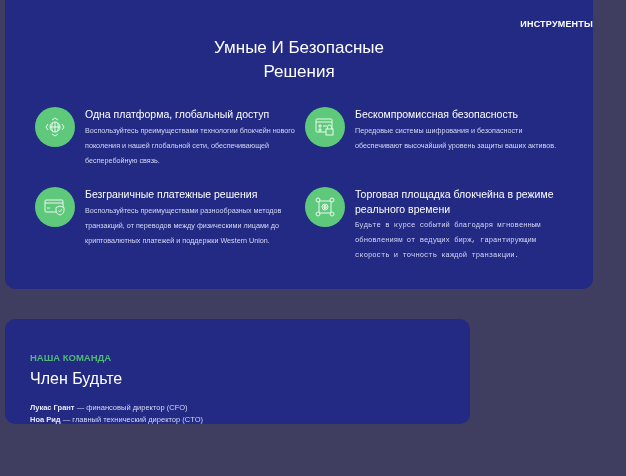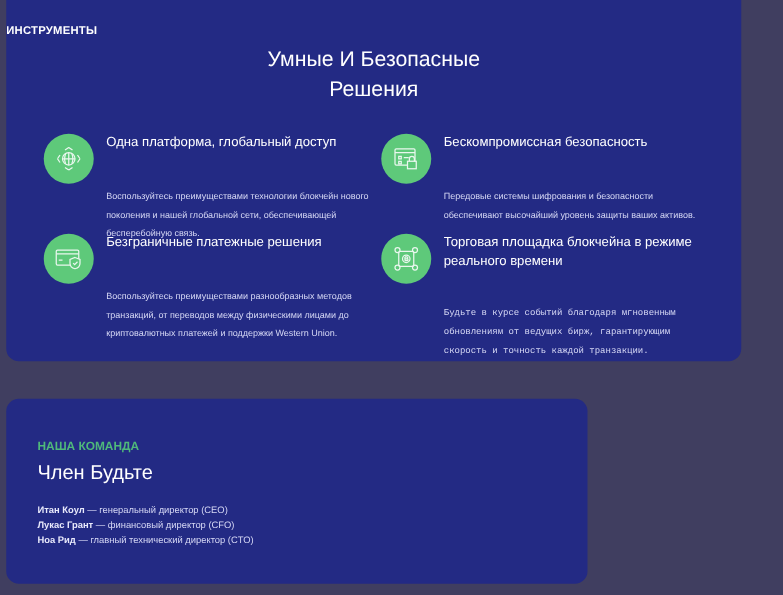--- a/index.html
+++ b/index.html
@@ -1,26 +1,26 @@
 <!DOCTYPE html>
 <html><head>
 <meta charset="utf-8">
 <style>
   html, body { margin:0; padding:0; }
   body { width:626px; height:476px; background:#403e60; position:relative; overflow:hidden; font-family:"Liberation Sans", sans-serif; color:#fff; }
   .card { position:absolute; background:#232a84; }
   #tools { left:5px; top:-20px; width:588px; height:309px; border-radius:10px; }
-  #team { left:5px; top:319px; width:465px; height:148px; border-radius:10px; }
-  .eyebrow { position:absolute; left:0; right:0; top:39px; text-align:left; font-size:9px; font-weight:bold; letter-spacing:0.2px; }
+  #team { left:5px; top:319px; width:465px; height:105px; border-radius:10px; }
+  .eyebrow { position:absolute; left:0; right:0; top:39px; text-align:right; font-size:9px; font-weight:bold; letter-spacing:0.2px; }
   .title { position:absolute; left:0; right:0; top:56px; text-align:center; font-size:17px; line-height:24px; }
   .feature { position:absolute; }
   .icon { position:absolute; left:0; top:0; width:40px; height:40px; border-radius:50%; background:#5ec97a; }
   .icon svg { position:absolute; left:8px; top:8px; width:24px; height:24px; }
   .ftitle { position:absolute; left:50px; top:0; font-size:10.5px; line-height:15px; font-weight:normal; width:210px; }
-  .fdesc { position:absolute; left:50px; font-size:7.2px; line-height:15px; color:#d6d8f5; width:215px;margin-top:26px; }
+  .fdesc { position:absolute; left:50px; font-size:7.2px; line-height:15px; color:#d6d8f5; width:215px; }
   .team-eyebrow { position:absolute; left:25px; top:33px; font-size:9.5px; font-weight:bold; color:#4fb97a; }
   .team-title { position:absolute; left:25px; top:51px; font-size:16px; }
   .members { position:absolute; left:25px; top:83px; font-size:7.5px; line-height:12px; color:#d6d8f5; }
   .members b { color:#e8e9fb; }
 </style>
 </head>
 <body>
 
 <div class="card" id="tools">
   <div class="eyebrow">ИНСТРУМЕНТЫ</div>
@@ -81,17 +81,16 @@
     </div>
     <div class="ftitle">Торговая площадка блокчейна в режиме реального времени</div>
     <div class="fdesc" style="top:31px;font-family:Liberation Mono, monospace;">Будьте в курсе событий благодаря мгновенным обновлениям от ведущих бирж, гарантирующим скорость и точность каждой транзакции.</div>
   </div>
 </div>
 
 <div class="card" id="team">
   <div class="team-eyebrow">НАША КОМАНДА</div>
   <div class="team-title">Член Будьте</div>
   <div class="members">
-    <div><b>Итан Коул</b><span> — генеральный директор (CEO)</span></div>
     <div><b>Лукас Грант</b><span> — финансовый директор (CFO)</span></div>
     <div><b>Ноа Рид</b><span> — главный технический директор (CTO)</span></div>
   </div>
 </div>
 
 </body></html>

